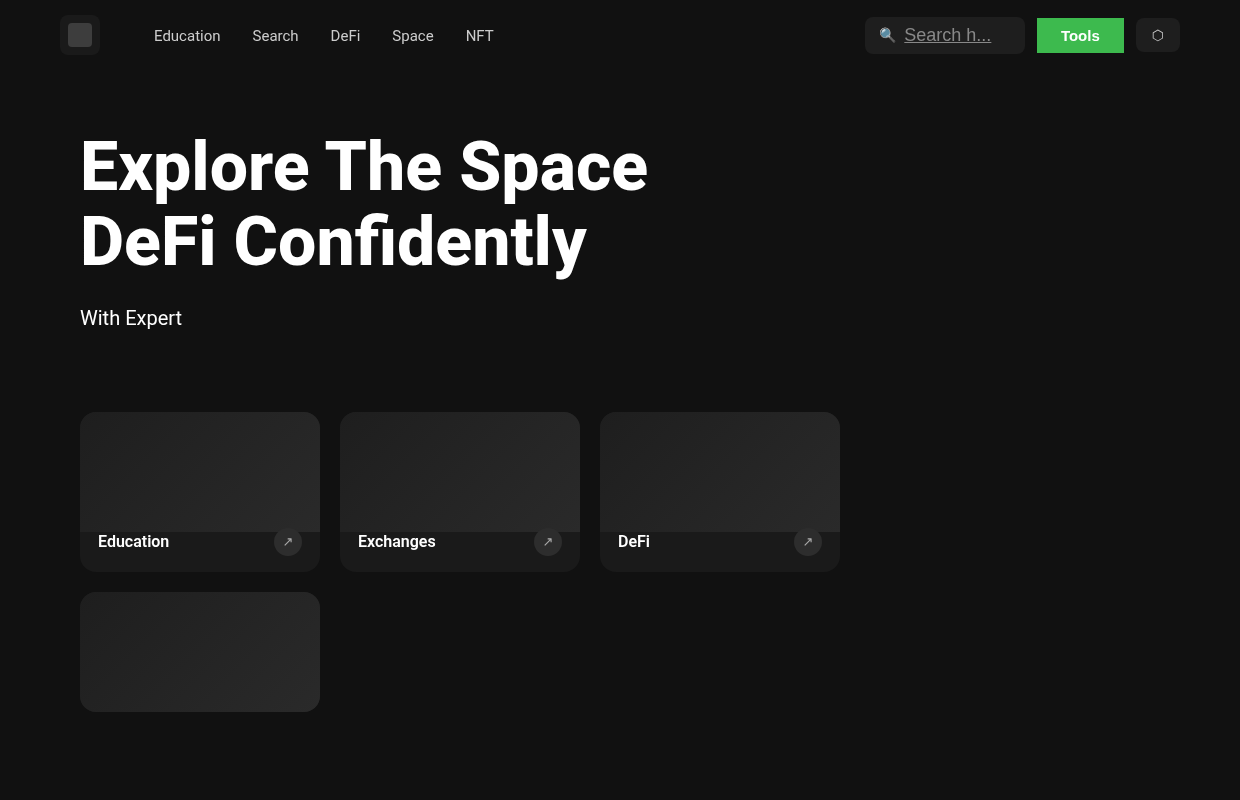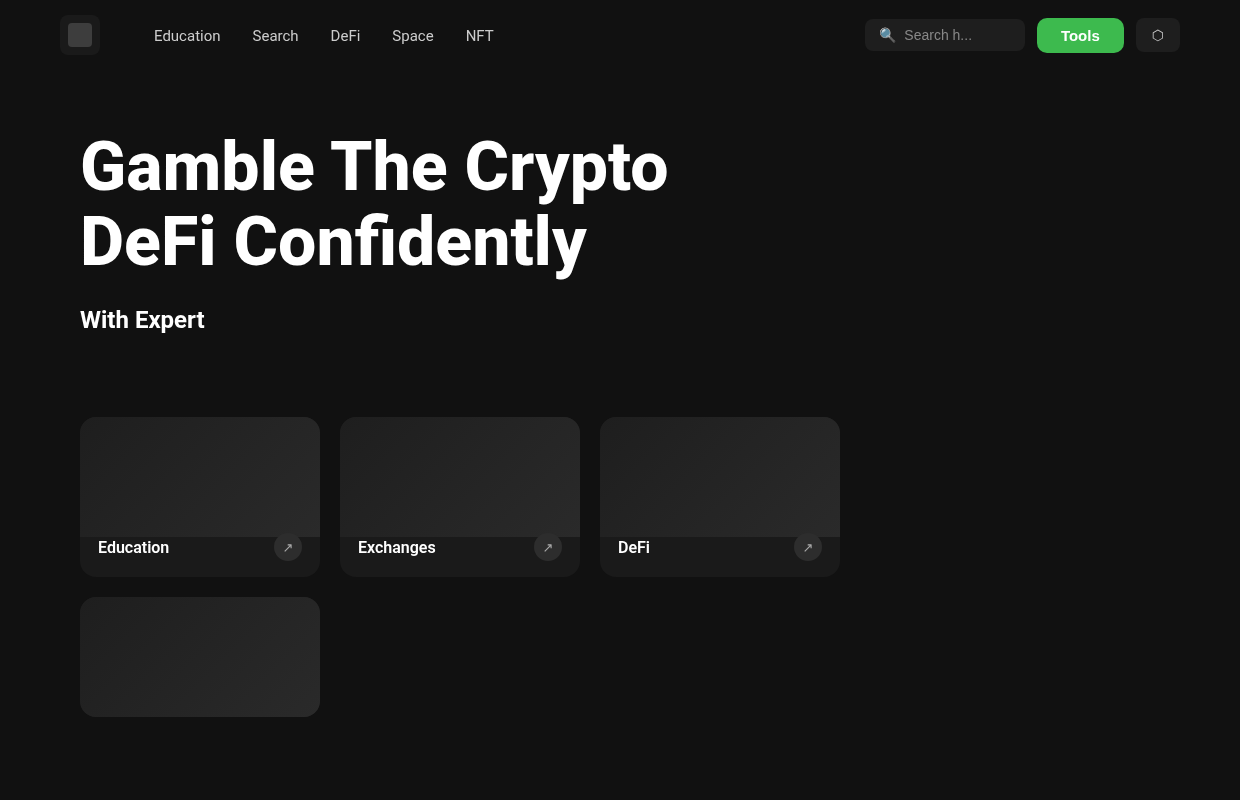--- a/index.html
+++ b/index.html
@@ -86,33 +86,34 @@
     .search-icon {
       color: #888888;
       font-size: 14px;
     }
 
     .search-input-el {
       background: transparent;
       border: none;
       outline: none;
       color: #888888;
-      font-size: 14px;
+      font-size: 18px;
       width: 100%;
+      text-decoration: underline;
     }
 
     .search-input-el::placeholder {
       color: #888888;
     }
 
     .tools-btn {
       background-color: #3dba4e;
       color: #ffffff;
       border: none;
-      border-radius: 10px;
+      border-radius: 0;
       padding: 9px 24px;
       font-size: 15px;
       font-weight: 600;
       cursor: pointer;
     }
 
     .wallet-btn {
       background-color: #1e1e1e;
       border: none;
       border-radius: 8px;
@@ -133,22 +134,22 @@
     .hero-title {
       font-size: 68px;
       font-weight: 800;
       line-height: 1.1;
       color: #ffffff;
       margin-bottom: 24px;
       max-width: 700px;
     }
 
     .hero-subtitle {
-      font-size: 24px;
-      font-weight: 700;
+      font-size: 20px;
+      font-weight: 400;
       color: #ffffff;
       line-height: 1.4;
       max-width: 500px;
     }
 
     
     .cards-section {
       padding: 40px 80px 0 80px;
       display: flex;
       flex-wrap: wrap;
@@ -261,21 +262,21 @@
     </div>
     <button class="tools-btn">Tools</button>
     <button class="wallet-btn">
       <span>⬡</span>
     </button>
   </div>
 </nav>
 
 <section class="hero">
   <h1 class="hero-title">
-    <span>Gamble The Crypto</span><br>
+    <span>Explore The Space</span><br>
     <span>DeFi Confidently</span>
   </h1>
   <p class="hero-subtitle">
     <span>With Expert</span><br>
   </p>
 </section>
 
 <section class="cards-section">
 
   <div class="card">

